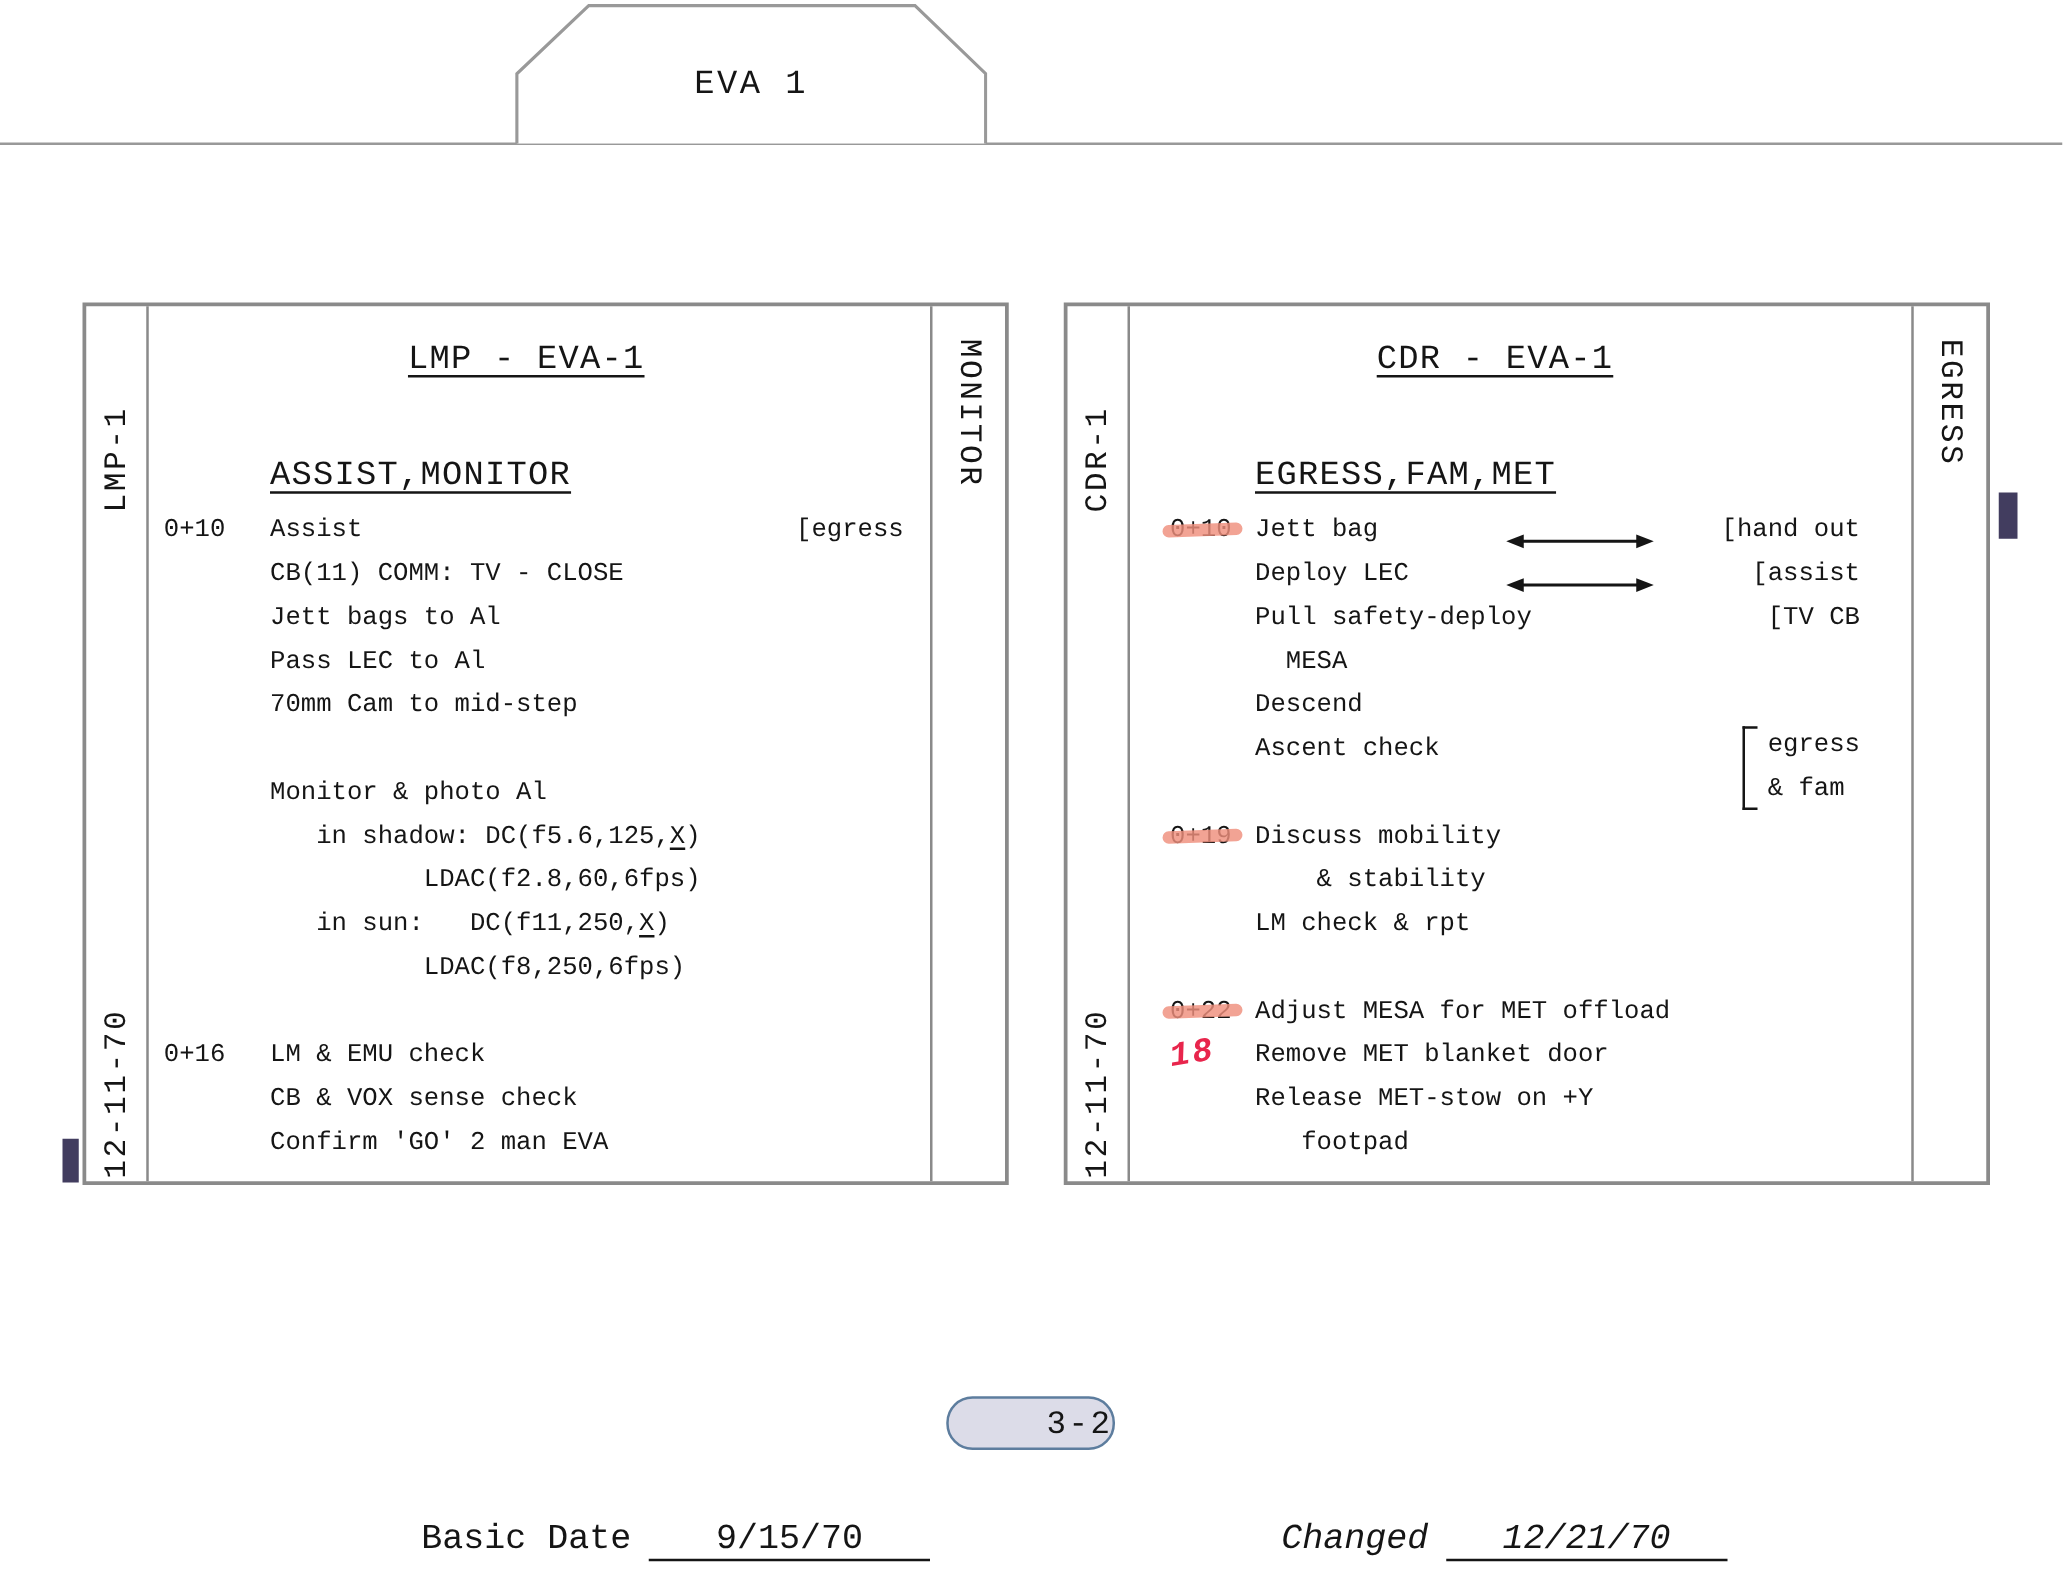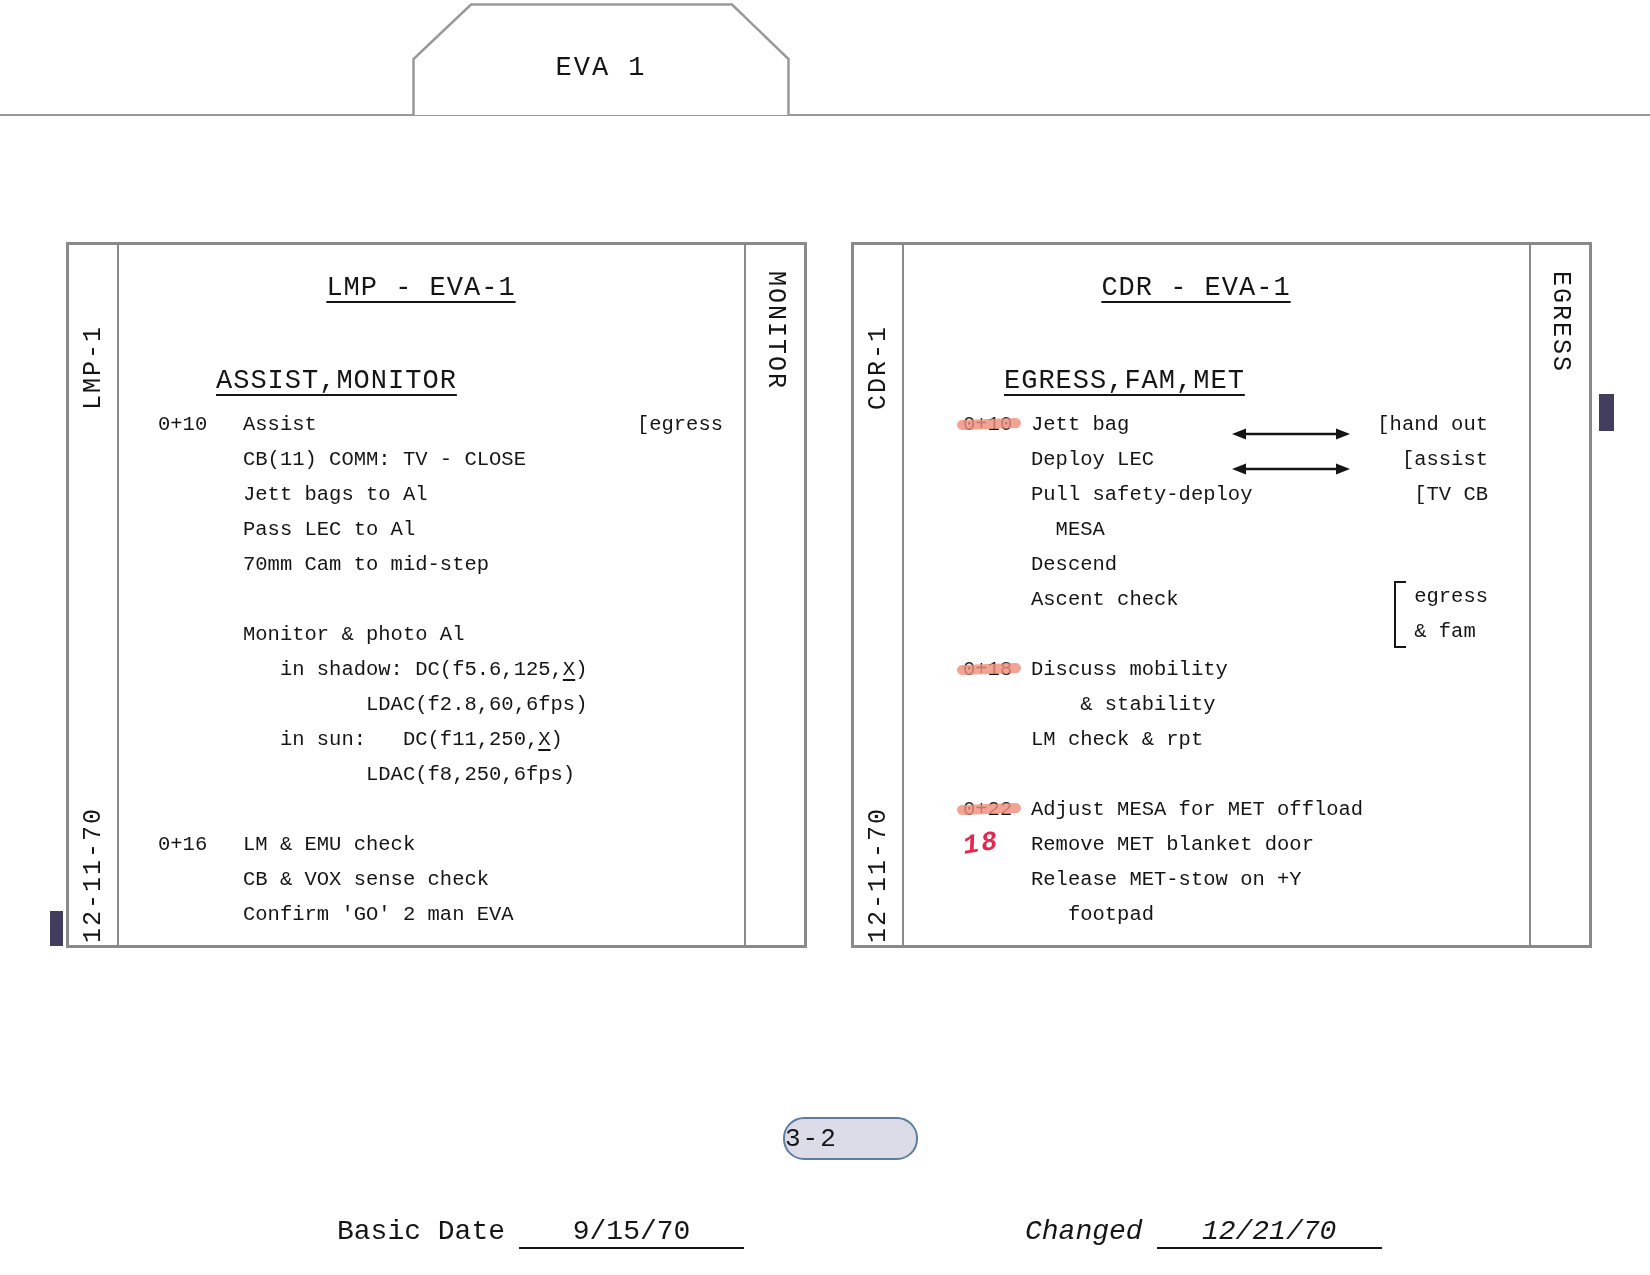--- a/index.html
+++ b/index.html
@@ -27,21 +27,21 @@
 
   .p-title{position:absolute;top:28px;text-align:center;font-size:27px;letter-spacing:1px;
     text-decoration:underline;text-decoration-thickness:2px;text-underline-offset:6px;}
   .p-sub{position:absolute;top:88px;font-size:27px;letter-spacing:1px;
     text-decoration:underline;text-decoration-thickness:2px;text-underline-offset:6px;margin-top:33px;}
   .lp .p-title{left:0;right:21px;} .rp .p-title{left:0;right:41px;}
   .lp .p-sub{left:97px;} .rp .p-sub{left:100px;}
   .rows{position:absolute;top:162px;left:0;}
   .lp .rows{right:21px;} .rp .rows{right:41px;}
 
-  .row{height:35px;line-height:35px;font-size:20.5px;display:flex;align-items:center;position:relative;white-space:pre;margin-left:27px;}
+  .row{height:35px;line-height:35px;font-size:20.5px;display:flex;align-items:center;position:relative;white-space:pre;}
   .time{flex:none;}
   .lp .time{width:97px;padding-left:12px;}
   .rp .time{width:100px;padding-left:32px;}
   .tv{position:relative;display:inline-block;}
   .tv.struck::after{content:"";position:absolute;left:-6px;right:-9px;top:12px;height:10px;
     background:var(--strike);border-radius:6px;transform:rotate(-2deg);opacity:.82;}
   .txt{flex:none;white-space:pre;}
   .u{text-decoration:underline;text-decoration-thickness:2px;text-underline-offset:4px;}
   .spacer{flex:1;}
   .right{flex:none;margin-left:auto;}
@@ -49,22 +49,22 @@
   .anno{display:inline-block;color:var(--anno);font-style:italic;font-weight:700;font-size:27px;
     transform:rotate(-9deg);letter-spacing:2px;}
   .bblock{position:absolute;right:0;top:-3px;display:flex;gap:8px;}
   .bbk{width:12px;height:67px;border:2.5px solid var(--ink);border-right:none;margin-top:2px;}
   .bline{height:35px;line-height:35px;white-space:pre;font-size:20.5px;}
 
   .marker{position:absolute;background:var(--marker);}
   .marker-left{left:50px;top:911px;width:13px;height:35px;}
   .marker-right{left:1599px;top:394px;width:15px;height:37px;}
 
-  .page-badge{position:absolute;left:783px;top:1117px;width:135px;height:43px;background:var(--badge-fill);
-    border:2.5px solid var(--badge-border);border-radius:21px;display:flex;align-items:center;justify-content:flex-start;
+  .page-badge{position:absolute;left:757px;top:1117px;width:135px;height:43px;background:var(--badge-fill);
+    border:2.5px solid var(--badge-border);border-radius:21px;display:flex;align-items:center;justify-content:flex-end;
     font-size:26px;letter-spacing:2px;}
 
   .footer-item{position:absolute;top:1216px;font-size:28px;display:flex;line-height:31px;margin-left:40px;}
   .f-basic{left:297px;} .f-changed{left:985px;font-style:italic;}
   .fline{display:inline-block;width:225px;margin-left:14px;border-bottom:2px solid var(--ink);text-align:center;}
 </style>
 </head>
 <body>
 
 <div class="topline"></div>
@@ -122,21 +122,21 @@
         <div class="row"><span class="time"></span><span class="txt">Deploy LEC</span><span class="arrow"><svg width="120" height="14" viewBox="0 0 120 14">
               <line x1="10" y1="7" x2="110" y2="7" stroke="#151515" stroke-width="2.4"></line>
               <polygon points="1,7 15,1.5 15,12.5" fill="#151515"></polygon>
               <polygon points="119,7 105,1.5 105,12.5" fill="#151515"></polygon>
             </svg></span><span class="spacer"></span><span class="right">[assist</span></div>
         <div class="row"><span class="time"></span><span class="txt">Pull safety-deploy</span><span class="spacer"></span><span class="right">[TV CB</span></div>
         <div class="row"><span class="time"></span><span class="txt">  MESA</span></div>
         <div class="row"><span class="time"></span><span class="txt">Descend</span></div>
         <div class="row"><span class="time"></span><span class="txt">Ascent check</span><span class="bblock"><span class="bbk"></span><span class="blines"><div class="bline">egress</div><div class="bline">&amp; fam</div></span></span></div>
         <div class="row"><span class="time"></span><span class="txt"></span></div>
-        <div class="row"><span class="time"><span class="tv struck">0+18</span></span><span class="txt">Discuss mobility</span></div>
+        <div class="row"><span class="time"><span class="tv struck">0+19</span></span><span class="txt">Discuss mobility</span></div>
         <div class="row"><span class="time"></span><span class="txt">    &amp; stability</span></div>
         <div class="row"><span class="time"></span><span class="txt">LM check &amp; rpt</span></div>
         <div class="row"><span class="time"></span><span class="txt"></span></div>
         <div class="row"><span class="time"><span class="tv struck">0+22</span></span><span class="txt">Adjust MESA for MET offload</span></div>
         <div class="row"><span class="time"><span class="anno">18</span></span><span class="txt">Remove MET blanket door</span></div>
         <div class="row"><span class="time"></span><span class="txt">Release MET-stow on +Y</span></div>
         <div class="row"><span class="time"></span><span class="txt">   footpad</span></div>
       </div>
   </div>
   <div class="tabcol">

